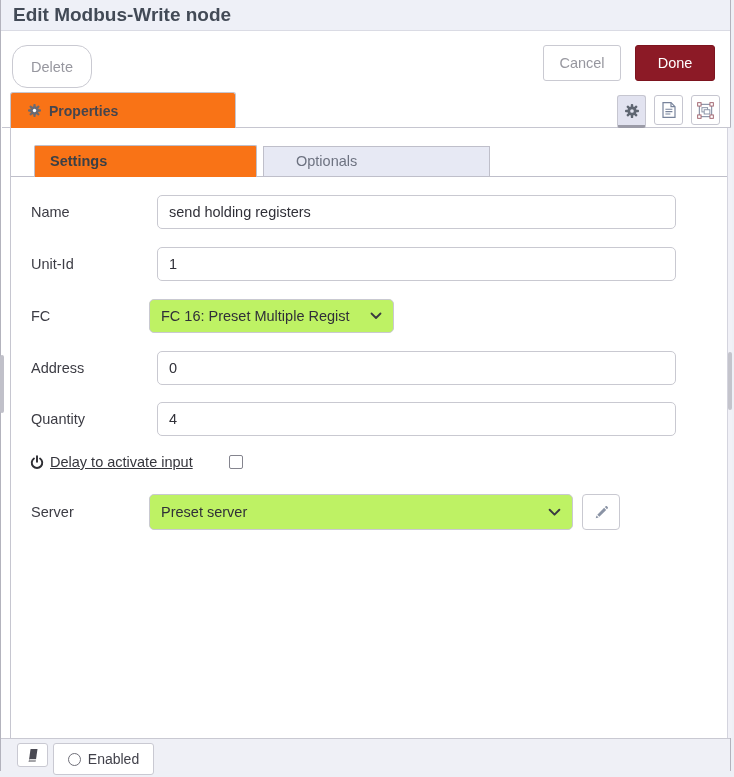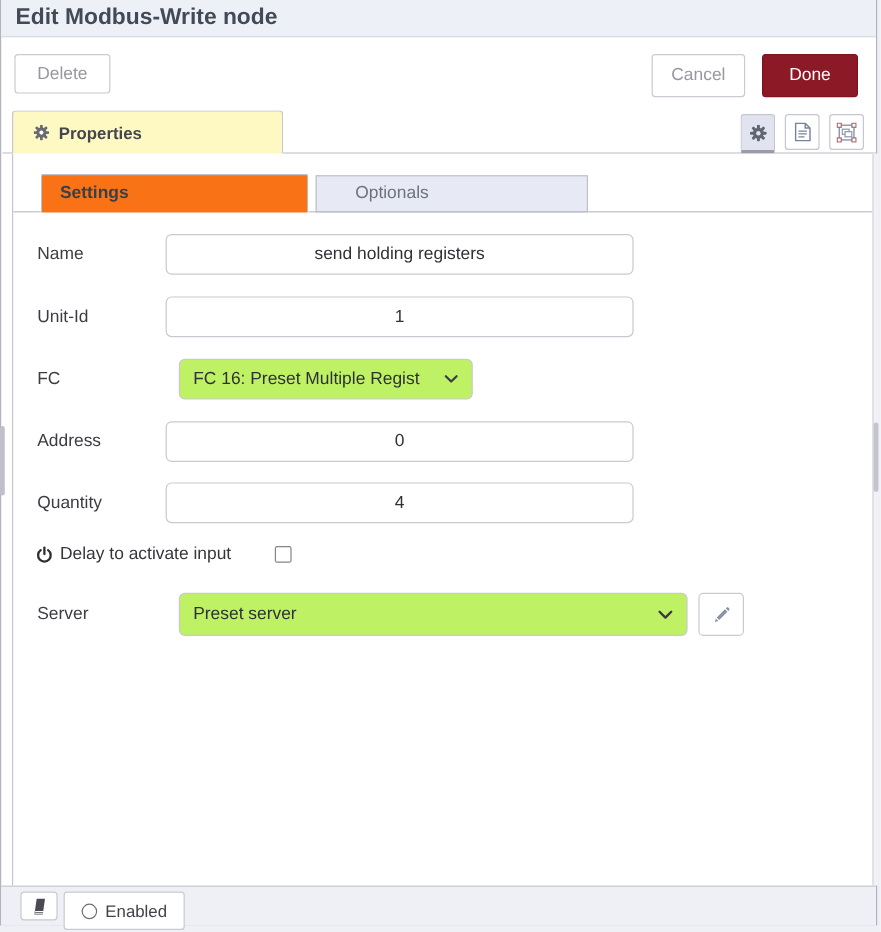--- a/index.html
+++ b/index.html
@@ -12,27 +12,27 @@
             border-bottom:1px solid #b3b3bd; }
 
   .hdr { position:absolute; left:0; top:0; width:100%; height:31px;
          background:#eef0f7; border-bottom:1px solid #dadbe4; }
   .hdr .title { display:block; padding-left:12px; line-height:30px;
                 font-size:19px; font-weight:bold; color:#424a56; }
 
   .btn { position:absolute; background:#fff; border:1px solid #cacad2; border-radius:3px;
          font-family:"Liberation Sans",sans-serif; font-size:14.5px; color:#97979f;
          text-align:center; cursor:pointer; }
-  .btn-delete { left:11px; top:45px; width:80px; height:33px; }
+  .btn-delete { left:11px; top:45px; width:80px; height:43px;border-radius:15px; }
   .btn-cancel { left:542px; top:45px; width:78px; height:36px; }
   .btn-done   { left:634px; top:45px; width:80px; height:36px;
                 background:#8C1A26; border-color:#7d141f; color:#fff; }
 
   .props-tab { position:absolute; left:9px; top:92px; width:226px; height:36px;
-               background:#fef9c3; border:1px solid #c6c6d0; border-bottom:none;
+               background:#f97316; border:1px solid #c6c6d0; border-bottom:none;
                border-radius:3px 3px 0 0; display:flex; align-items:center; gap:8px;
                padding-left:17px; z-index:2; }
   .props-tab .lbl { font-size:14px; font-weight:bold; color:#45454d; }
   .tabline { position:absolute; top:127px; height:1px; background:#c6c6d0; }
   .tabline.seg1 { left:1px; width:8px; }
   .tabline.seg2 { left:235px; width:495px; }
 
   .iconbtn { position:absolute; top:95px; width:29px; height:30px; background:#fff;
              border:1px solid #c6c6d0; border-radius:3px; display:flex;
              align-items:center; justify-content:center; cursor:pointer; }
@@ -50,32 +50,32 @@
   .tab-settings { position:absolute; left:33px; top:145px; width:223px; height:32px;
                   background:#f97316; border:1px solid #bfbfca; border-bottom:none;
                   border-radius:2px 2px 0 0; z-index:2; padding-left:15px;
                   line-height:30px; font-size:14.5px; font-weight:bold; color:#3b4046;
                   cursor:pointer; }
   .tab-optionals { position:absolute; left:262px; top:146px; width:227px; height:31px;
                    background:#e7e9f4; border:1px solid #bfbfca; padding-left:32px;
                    line-height:28px; font-size:14.5px; color:#6d7280; cursor:pointer; }
 
   .flabel { position:absolute; left:30px; font-size:14.5px; color:#3c3c44; }
-  .finput { position:absolute; left:137px; width:390px; height:34px;
+  .finput { position:absolute; left:156px; width:519px; height:34px;
             border:1px solid #c9c9d1; border-radius:5px; padding:0 11px;
             font-family:"Liberation Sans",sans-serif; font-size:14.5px; color:#303038;
-            background:#fff;text-align:center; }
+            background:#fff; }
   .fselect { position:absolute; background:#bef264; border:1px solid #c9c9d1;
              border-radius:5px; display:flex; align-items:center; padding:0 11px;
              font-size:14.5px; color:#303038; cursor:pointer; }
   .fselect .chev { margin-left:auto; display:flex; }
 
   .delay-row { position:absolute; left:29px; top:452px; height:20px; display:flex;
                align-items:center; gap:6px; }
-  .delay-row .lbl { font-size:14.5px; color:#35353c; }
+  .delay-row .lbl { font-size:14.5px; color:#35353c;text-decoration:underline; }
   .chk { position:absolute; left:228px; top:455px; width:14px; height:14px;
          -webkit-appearance:none; appearance:none; border:1px solid #84848e;
          border-radius:2px; background:#fff; cursor:pointer; }
 
   .pencil-btn { position:absolute; left:581px; top:494px; width:38px; height:36px;
                 background:#fff; border:1px solid #c9c9d1; border-radius:4px;
                 display:flex; align-items:center; justify-content:center; cursor:pointer; }
 
   .rgutter { position:absolute; left:726px; top:128px; width:5px; height:610px;
              background:#f1f1f7; border-left:1px solid #d4d4de; }

